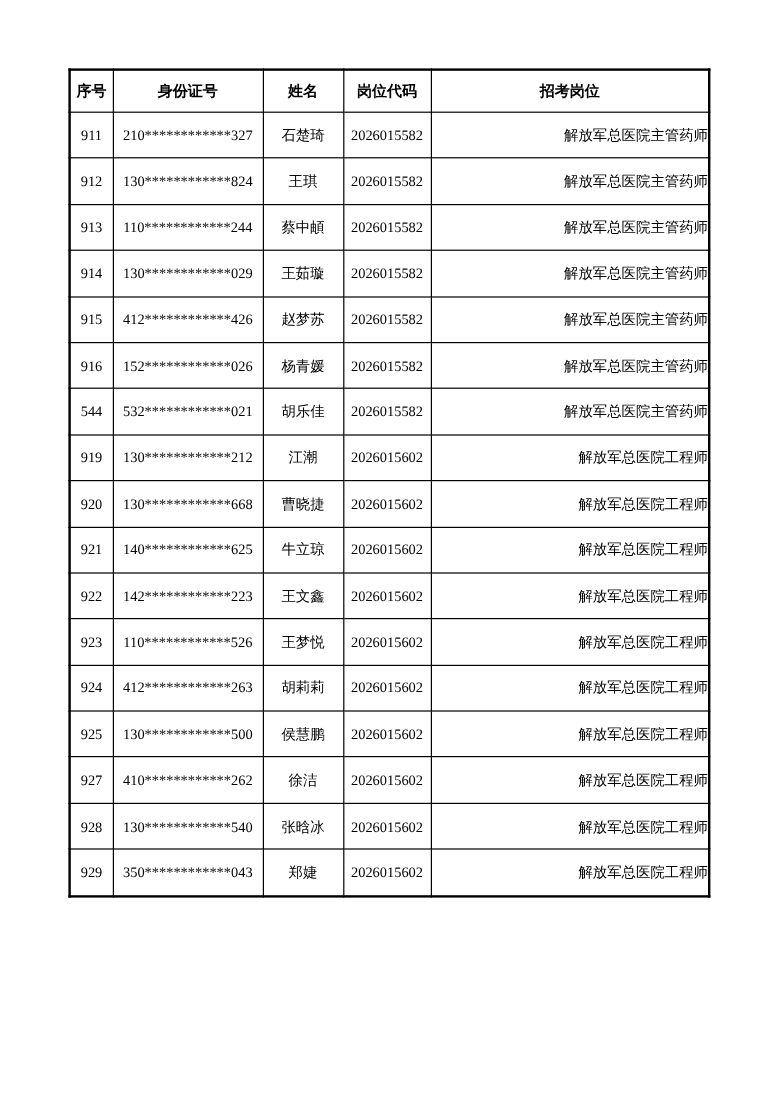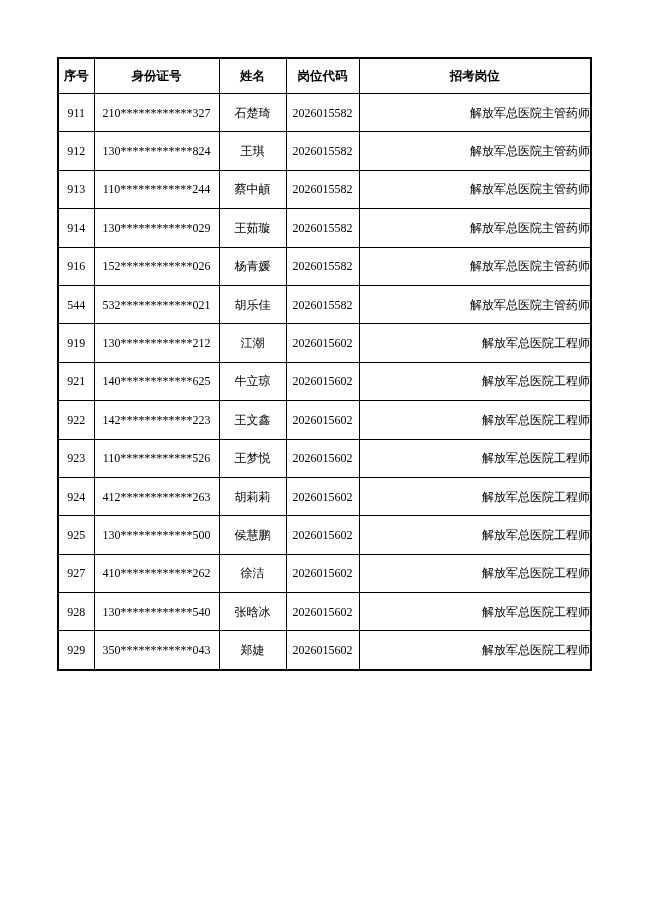--- a/index.html
+++ b/index.html
@@ -103,37 +103,51 @@
           <td class="job-title">解放军总医院主管药师</td>
         </tr>
         <tr>
           <td>914</td>
           <td>130************029</td>
           <td>王茹璇</td>
           <td>2026015582</td>
           <td class="job-title">解放军总医院主管药师</td>
         </tr>
         <tr>
+          <td>915</td>
+          <td>412************426</td>
+          <td>赵梦苏</td>
+          <td>2026015582</td>
+          <td class="job-title">解放军总医院主管药师</td>
+        </tr>
+        <tr>
           <td>916</td>
           <td>152************026</td>
           <td>杨青媛</td>
           <td>2026015582</td>
           <td class="job-title">解放军总医院主管药师</td>
         </tr>
         <tr>
           <td>544</td>
           <td>532************021</td>
           <td>胡乐佳</td>
           <td>2026015582</td>
           <td class="job-title">解放军总医院主管药师</td>
         </tr>
         <tr>
           <td>919</td>
           <td>130************212</td>
           <td>江潮</td>
+          <td>2026015602</td>
+          <td class="job-title">解放军总医院工程师</td>
+        </tr>
+        <tr>
+          <td>920</td>
+          <td>130************668</td>
+          <td>曹晓捷</td>
           <td>2026015602</td>
           <td class="job-title">解放军总医院工程师</td>
         </tr>
         <tr>
           <td>921</td>
           <td>140************625</td>
           <td>牛立琼</td>
           <td>2026015602</td>
           <td class="job-title">解放军总医院工程师</td>
         </tr>

